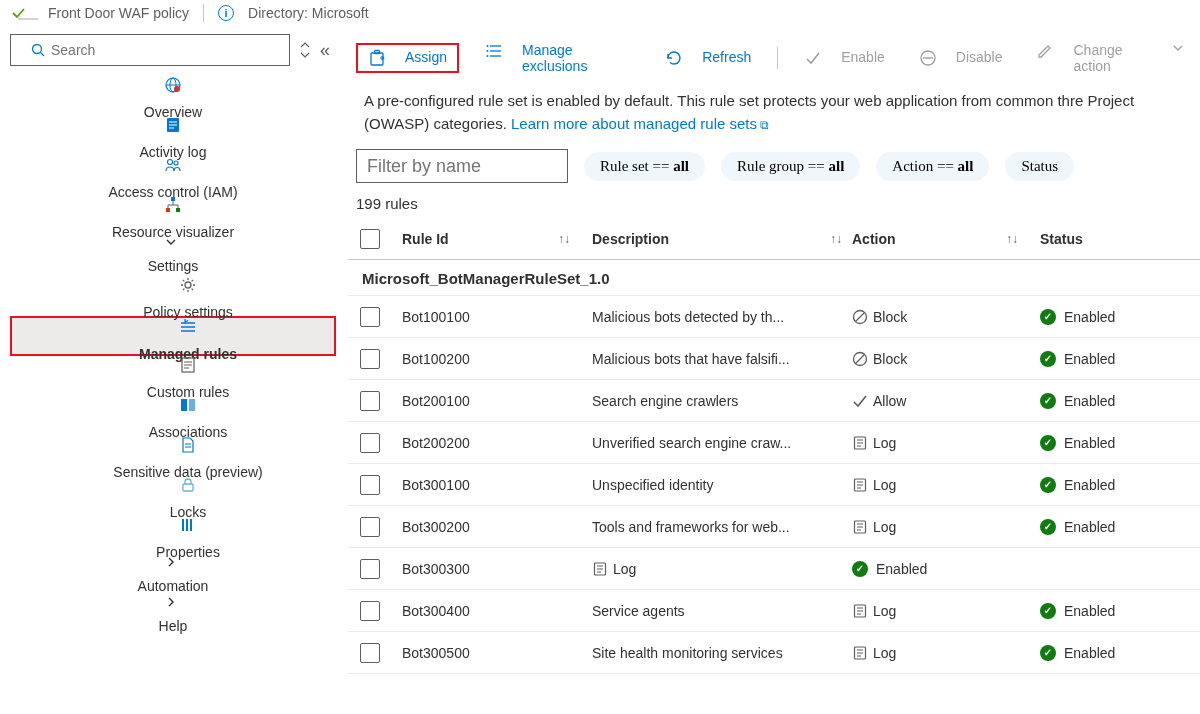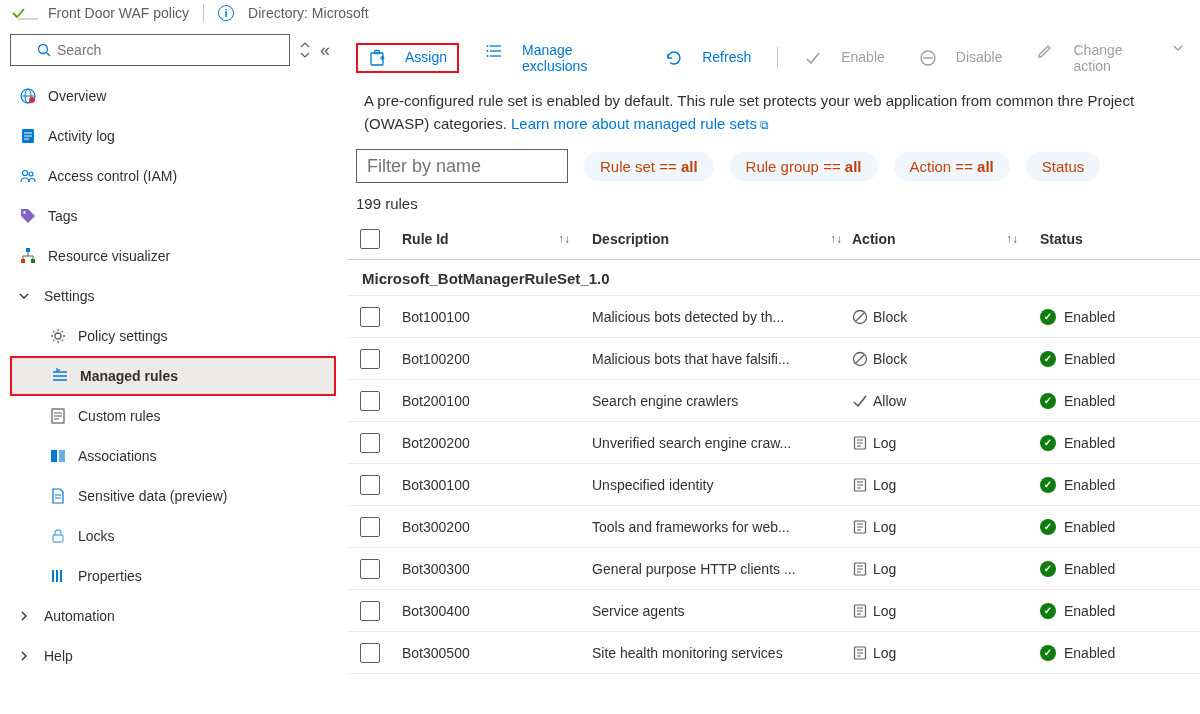--- a/index.html
+++ b/index.html
@@ -7,46 +7,46 @@
 .app { display: flex; flex-direction: column; height: 714px; width: 1200px; }
 .header-bar { display: flex; align-items: center; padding: 4px 12px; gap: 14px; font-size: 14px; color: #605e5c; text-align: center; }
 .header-bar .policy-type { color: #605e5c; }
 .header-bar .sep { width: 1px; height: 18px; background: #c8c6c4; }
 .header-bar .info-icon { color: #0078d4; font-weight: bold; display:inline-flex;align-items:center;justify-content:center; width:16px;height:16px;border:1.5px solid #0078d4;border-radius:50%; font-size:11px;}
 .header-bar .save-tick { color:#8a8886; position:relative; width:22px;height:12px;}
 .header-bar .save-tick svg{display:block;}
 .main { display: flex; flex: 1; min-height: 0; }
 .sidebar { width: 344px; border-right: none; padding: 8px 8px 8px 10px; display:flex; flex-direction:column; gap:0; }
 .search-row { display:flex; align-items:center; gap:10px; margin-bottom:10px; padding-right:6px;}
-.search-box { flex:1; border:1px solid #605e5c; height:32px; display:flex; align-items:center; padding:0 26px; gap:6px; color:#605e5c; }
+.search-box { flex:1; border:1px solid #605e5c; height:32px; display:flex; align-items:center; padding:0 20px; gap:6px; color:#605e5c; }
 .search-box input { border:none; outline:none; font-size:14px; flex:1; background:transparent;}
 .search-box .sicon { color:#0078d4; }
 .chev-ud { color:#605e5c; font-size:12px; line-height:1; }
 .chev-left { color:#605e5c; font-size:18px;}
-.nav-item { display:flex; align-items:center; gap:10px; height:40px; padding:0 8px; cursor:pointer; }
+.nav-item { display:flex; align-items:center; gap:10px; height:40px; padding:0 8px; cursor:pointer;flex-direction:column; }
 .nav-item.sub { padding-left:38px; }
 .nav-item .icon { width:20px; display:flex; align-items:center; justify-content:center;}
 .nav-item.active { background:#edebe9; font-weight:600;}
 .nav-item.active .label { font-weight:600; }
 .nav-item .chev { width:16px; text-align:center; color:#323130;}
 .red-box { border:2px solid #e81123; }
 .content { flex:1; display:flex; flex-direction:column; min-width:0; padding: 8px 0 0 4px; }
 .toolbar { display:flex; align-items:center; gap:18px; padding:4px 8px 12px 8px;}
 .toolbar .divider { width:1px; height:22px; background:#c8c6c4;}
 .tbtn { display:flex; gap:19px; color:#323130; cursor:pointer; padding:4px 8px;}
 .tbtn.blue { color:#0078d4; }
 .tbtn.disabled { color:#a19f9d; cursor:default;}
 .tbtn.boxed { border:2px solid #e81123; padding:4px 10px;}
 .tbtn .ticon { width:18px; height:18px; display:flex;align-items:center;justify-content:center; }
 .intro { padding: 0 8px 14px 8px; font-size:15px; color:#323130; line-height:1.5;margin-left:8px;}
 .intro a { color:#0078d4; text-decoration:none; }
 .intro a .ext { font-size:12px; margin-left:3px;}
 .filters { display:flex; align-items:center; gap:16px; padding:0 8px 8px 8px; white-space:nowrap; overflow:hidden;}
 .filter-input { border:1px solid #605e5c; height:34px; width:212px; padding:16px 10px; font-size:18px; color:#323130;}
-.pill { background:#eff6fc; border-radius:16px; padding:6px 16px; font-size:15px; color:#c2410c;}
+.pill { background:#eff6fc; border-radius:16px; padding:6px 16px; font-size:15px; color:#000000;font-family:Liberation Serif, serif;}
 .pill b { font-weight:600;}
 .rules-count { padding:4px 8px 6px 8px; font-size:15px; color:#323130;}
 .table { display:flex; flex-direction:column; }
 .thead, .trow { display:grid; grid-template-columns: 48px 190px 260px 188px 150px; align-items:center; height:42px; padding:0 0 0 6px; border-bottom:1px solid #edebe9;}
 .thead { font-weight:600; border-bottom:1px solid #c8c6c4;}
 .thead .col { display:flex; align-items:center; justify-content:space-between; padding-right:22px;}
 .sort-icon { font-size:12px; color:#605e5c; display:flex; gap:0;}
 .group-row { font-weight:600; padding:10px 0 8px 14px; font-size:15px; border-bottom:1px solid #edebe9;}
 .checkbox { width:20px; height:20px; border:1.5px solid #605e5c; border-radius:2px; margin-left:6px;}
 .trow .desc, .thead .desc { padding-right:10px; overflow:hidden; text-overflow:ellipsis; white-space:nowrap;}
@@ -123,29 +123,20 @@
                 <circle cx="12" cy="7" r="2" fill="none" stroke="#0078d4" stroke-width="1.2"></circle>
                 <path d="M2 15c0-3 2-4 4-4s4 1 4 4" fill="none" stroke="#0078d4" stroke-width="1.2"></path>
                 <path d="M10 15c0-2.5 1.5-3.5 3-3.5s3 1 3 3.5" fill="none" stroke="#0078d4" stroke-width="1.2"></path>
               </svg>
             </span>
             <span class="label">Access control (IAM)</span>
           </div>
           <div class="nav-item">
             <span class="icon">
               <svg width="18" height="18" viewBox="0 0 18 18">
-                <path d="M2 2 L9 2 L16 9 L9 16 L2 9 Z" fill="#8661c5"></path>
-                <circle cx="5.5" cy="5.5" r="1.2" fill="#fff"></circle>
-              </svg>
-            </span>
-            <span class="label">Tags</span>
-          </div>
-          <div class="nav-item">
-            <span class="icon">
-              <svg width="18" height="18" viewBox="0 0 18 18">
                 <rect x="7" y="1" width="4" height="4" fill="#0078d4"></rect>
                 <rect x="2" y="12" width="4" height="4" fill="#d83b01"></rect>
                 <rect x="12" y="12" width="4" height="4" fill="#107c10"></rect>
                 <line x1="9" y1="5" x2="9" y2="9" stroke="#605e5c"></line>
                 <line x1="4" y1="12" x2="4" y2="9" stroke="#605e5c"></line>
                 <line x1="14" y1="12" x2="14" y2="9" stroke="#605e5c"></line>
                 <line x1="4" y1="9" x2="14" y2="9" stroke="#605e5c"></line>
               </svg>
             </span>
             <span class="label">Resource visualizer</span>
@@ -479,21 +470,20 @@
               <div class="status-cell">
                 <span class="ok">✓</span>
                 <span>Enabled</span>
               </div>
             </div>
             <div class="trow">
               <div>
                 <div class="checkbox"></div>
               </div>
               <div>Bot300300</div>
-              <div class="desc">General purpose HTTP clients ...</div>
               <div class="action-cell">
                 <span>
                   <svg width="16" height="16" viewBox="0 0 16 16">
                     <rect x="2.5" y="2" width="11" height="12" rx="1" fill="none" stroke="#605e5c" stroke-width="1.2"></rect>
                     <line x1="5" y1="5" x2="11" y2="5" stroke="#605e5c"></line>
                     <line x1="5" y1="8" x2="11" y2="8" stroke="#605e5c"></line>
                     <line x1="5" y1="11" x2="9" y2="11" stroke="#605e5c"></line>
                   </svg>
                 </span>
                 <span>Log</span>

